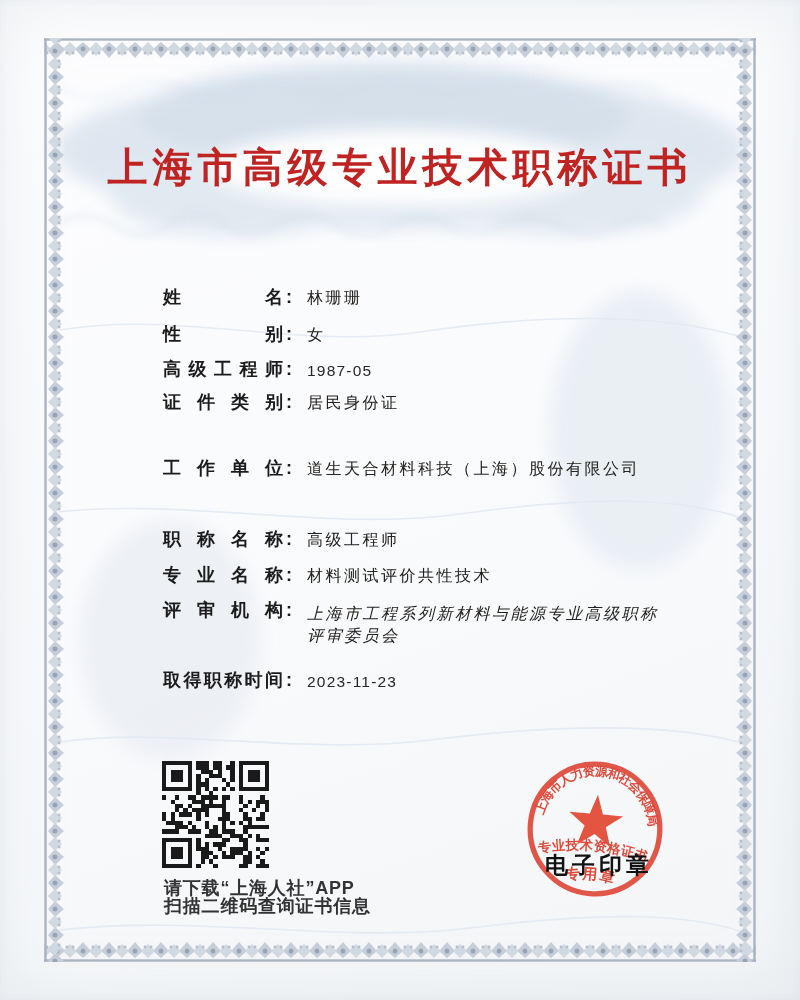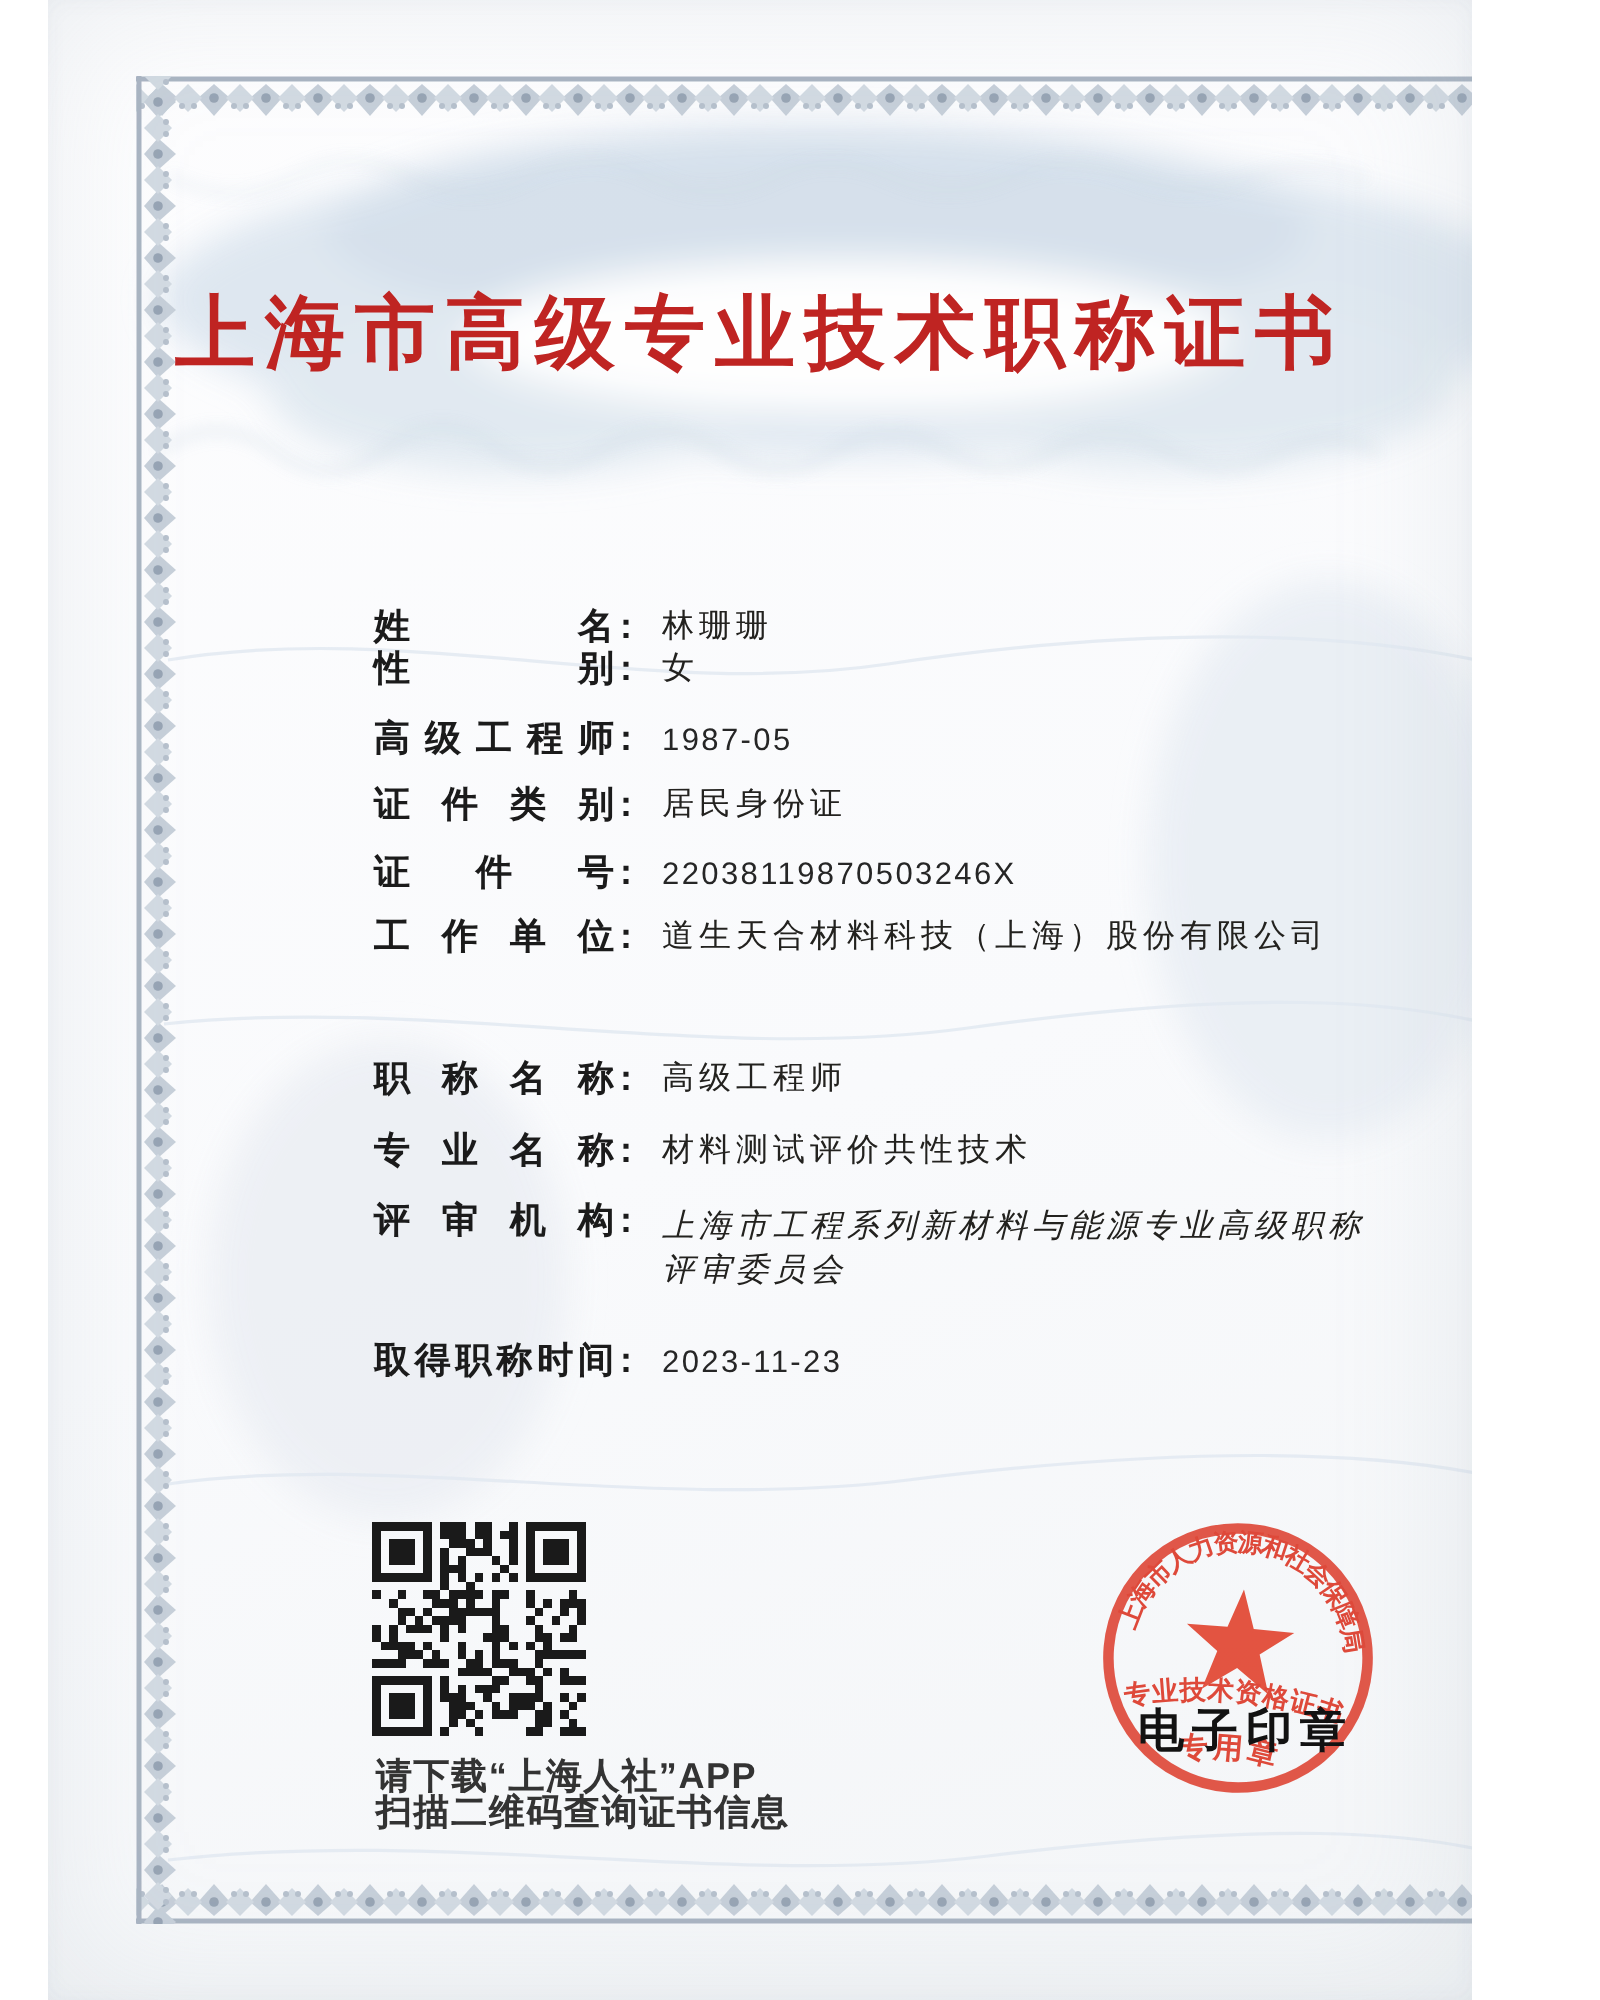--- a/index.html
+++ b/index.html
@@ -1,20 +1,19 @@
 <!DOCTYPE html>
 <html><head>
 <meta charset="utf-8">
 <style>
   html,body{margin:0;padding:0;background:#ffffff;}
   .cert{
-    position:relative;width:712px;height:1000px;overflow:hidden;
+    position:relative;width:800px;height:1000px;overflow:hidden;
     background:linear-gradient(160deg,#fdfdfe 0%,#f9fafc 55%,#f3f5f7 100%);
     font-family:"Liberation Sans","DejaVu Sans",sans-serif;
-    margin-left:24px;
   }
   .cert::after{
     content:"";position:absolute;inset:0;pointer-events:none;
     box-shadow:inset 0 0 70px rgba(165,178,192,.20), inset 0 0 10px rgba(175,185,198,.12);
   }
   .layer{position:absolute;left:0;top:0;}
   .title{
     position:absolute;top:147px;left:0;width:100%;text-align:center;
     font-size:40px;font-weight:bold;letter-spacing:5px;line-height:1;
     color:#bf2422;
@@ -108,34 +107,31 @@
     <rect x="44" y="38" width="712" height="22" fill="url(#pT)"></rect>
     <g transform="translate(0,1000) scale(1,-1)">
       <rect x="44" y="38" width="712" height="22" fill="url(#pT)"></rect>
     </g>
     <rect x="44" y="38" width="22" height="924" fill="url(#pL)"></rect>
     <rect x="734" y="38" width="22" height="924" fill="url(#pR)"></rect>
   </svg>
 
   <div class="title">上海市高级专业技术职称证书</div>
 
-  <div class="row" style="top:304px">
+  <div class="row" style="top:288px">
     <span class="lbl">姓名</span><span class="colon">:</span><span class="val cjk">林珊珊</span>
   </div>
   <div class="row" style="top:325px">
     <span class="lbl">性别</span><span class="colon">:</span><span class="val cjk">女</span>
   </div>
   <div class="row" style="top:360px">
     <span class="lbl">高级工程师</span><span class="colon">:</span><span class="val num">1987-05</span>
   </div>
   <div class="row" style="top:393px">
     <span class="lbl">证件类别</span><span class="colon">:</span><span class="val cjk">居民身份证</span>
-  </div>
-  <div class="row" style="top:427px">
-    <span class="lbl">证件号</span><span class="colon">:</span><span class="val num">22038119870503246X</span>
   </div>
   <div class="row" style="top:459px">
     <span class="lbl">工作单位</span><span class="colon">:</span><span class="val cjk">道生天合材料科技（上海）股份有限公司</span>
   </div>
 
   <div class="row" style="top:530px">
     <span class="lbl">职称名称</span><span class="colon">:</span><span class="val cjk">高级工程师</span>
   </div>
   <div class="row" style="top:566px">
     <span class="lbl">专业名称</span><span class="colon">:</span><span class="val cjk">材料测试评价共性技术</span>

